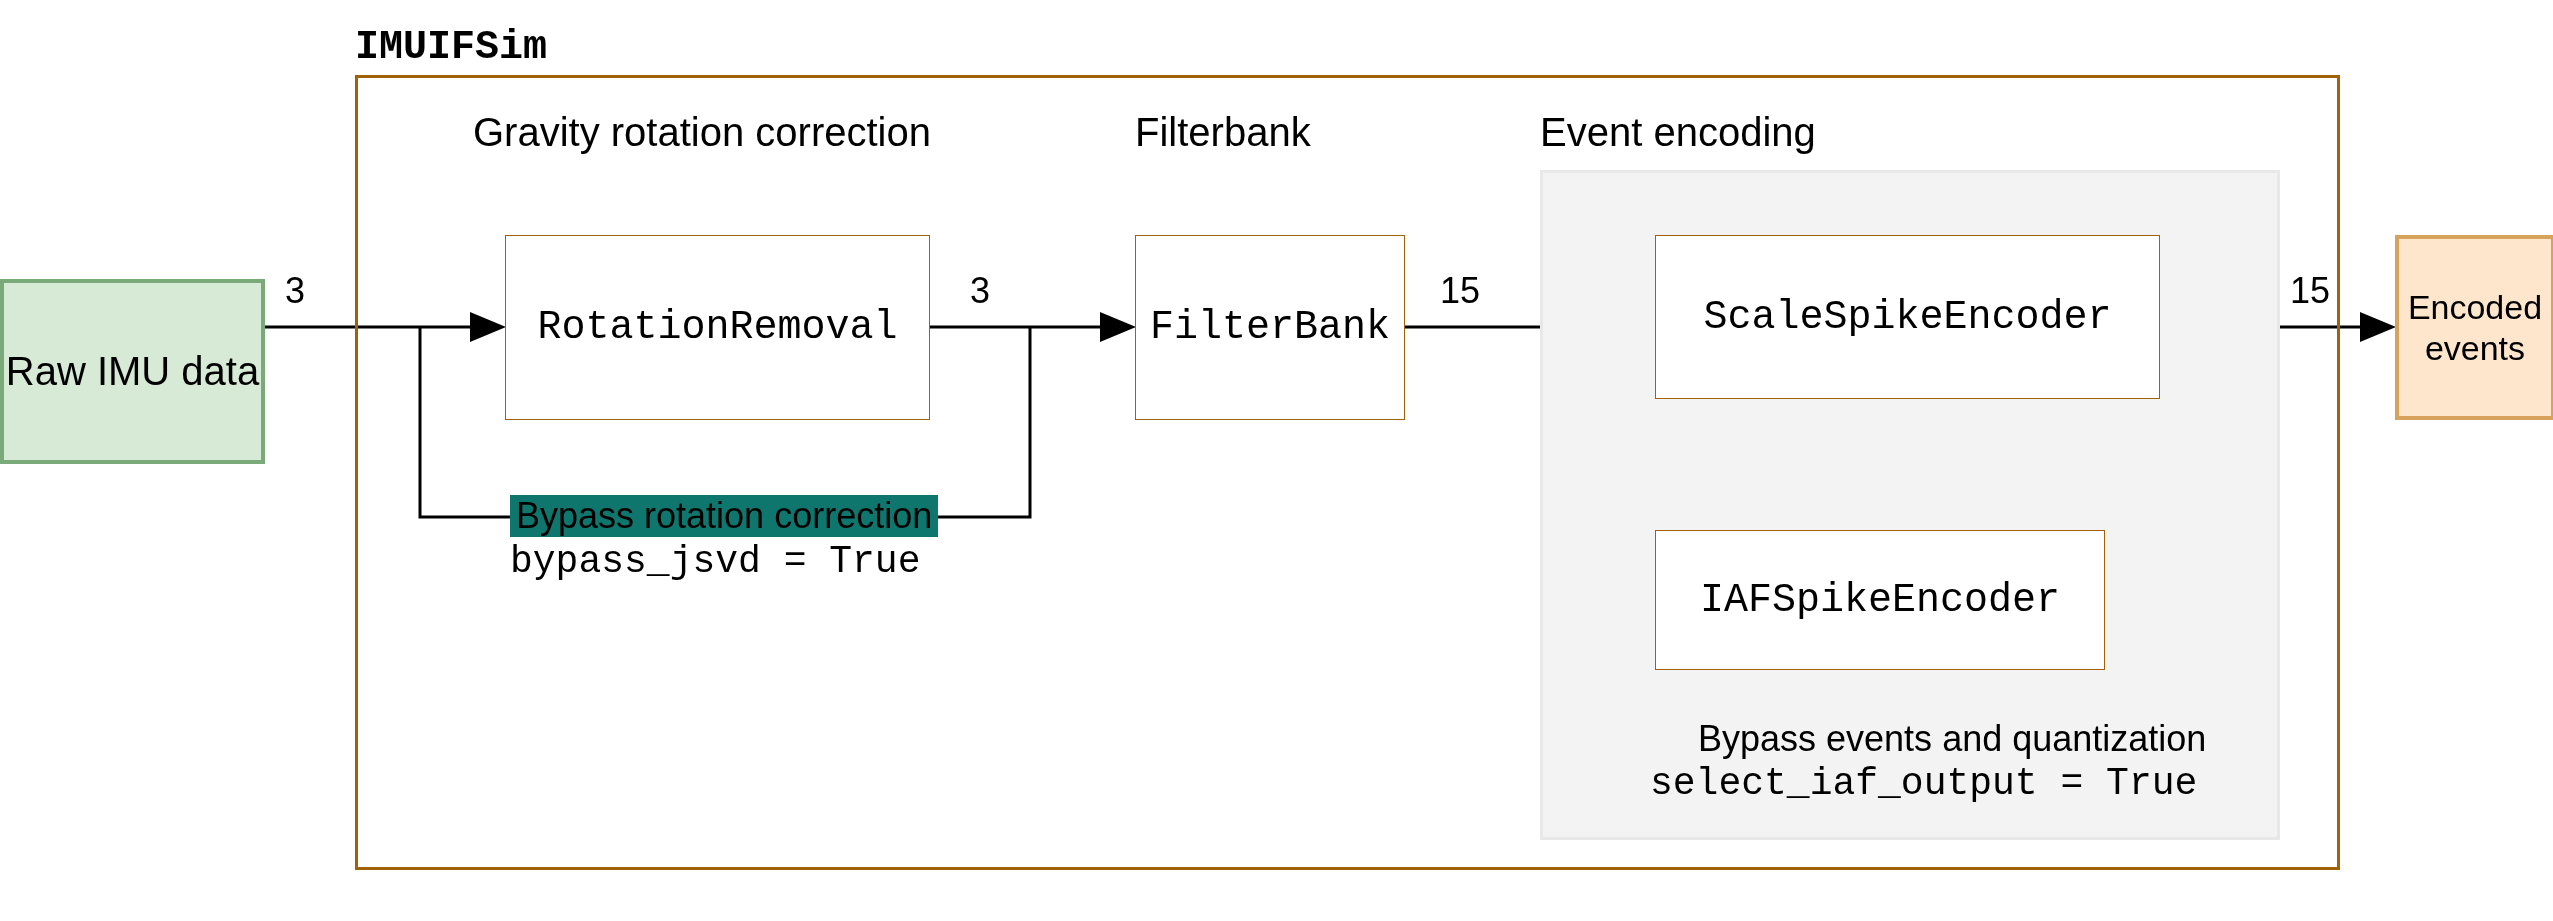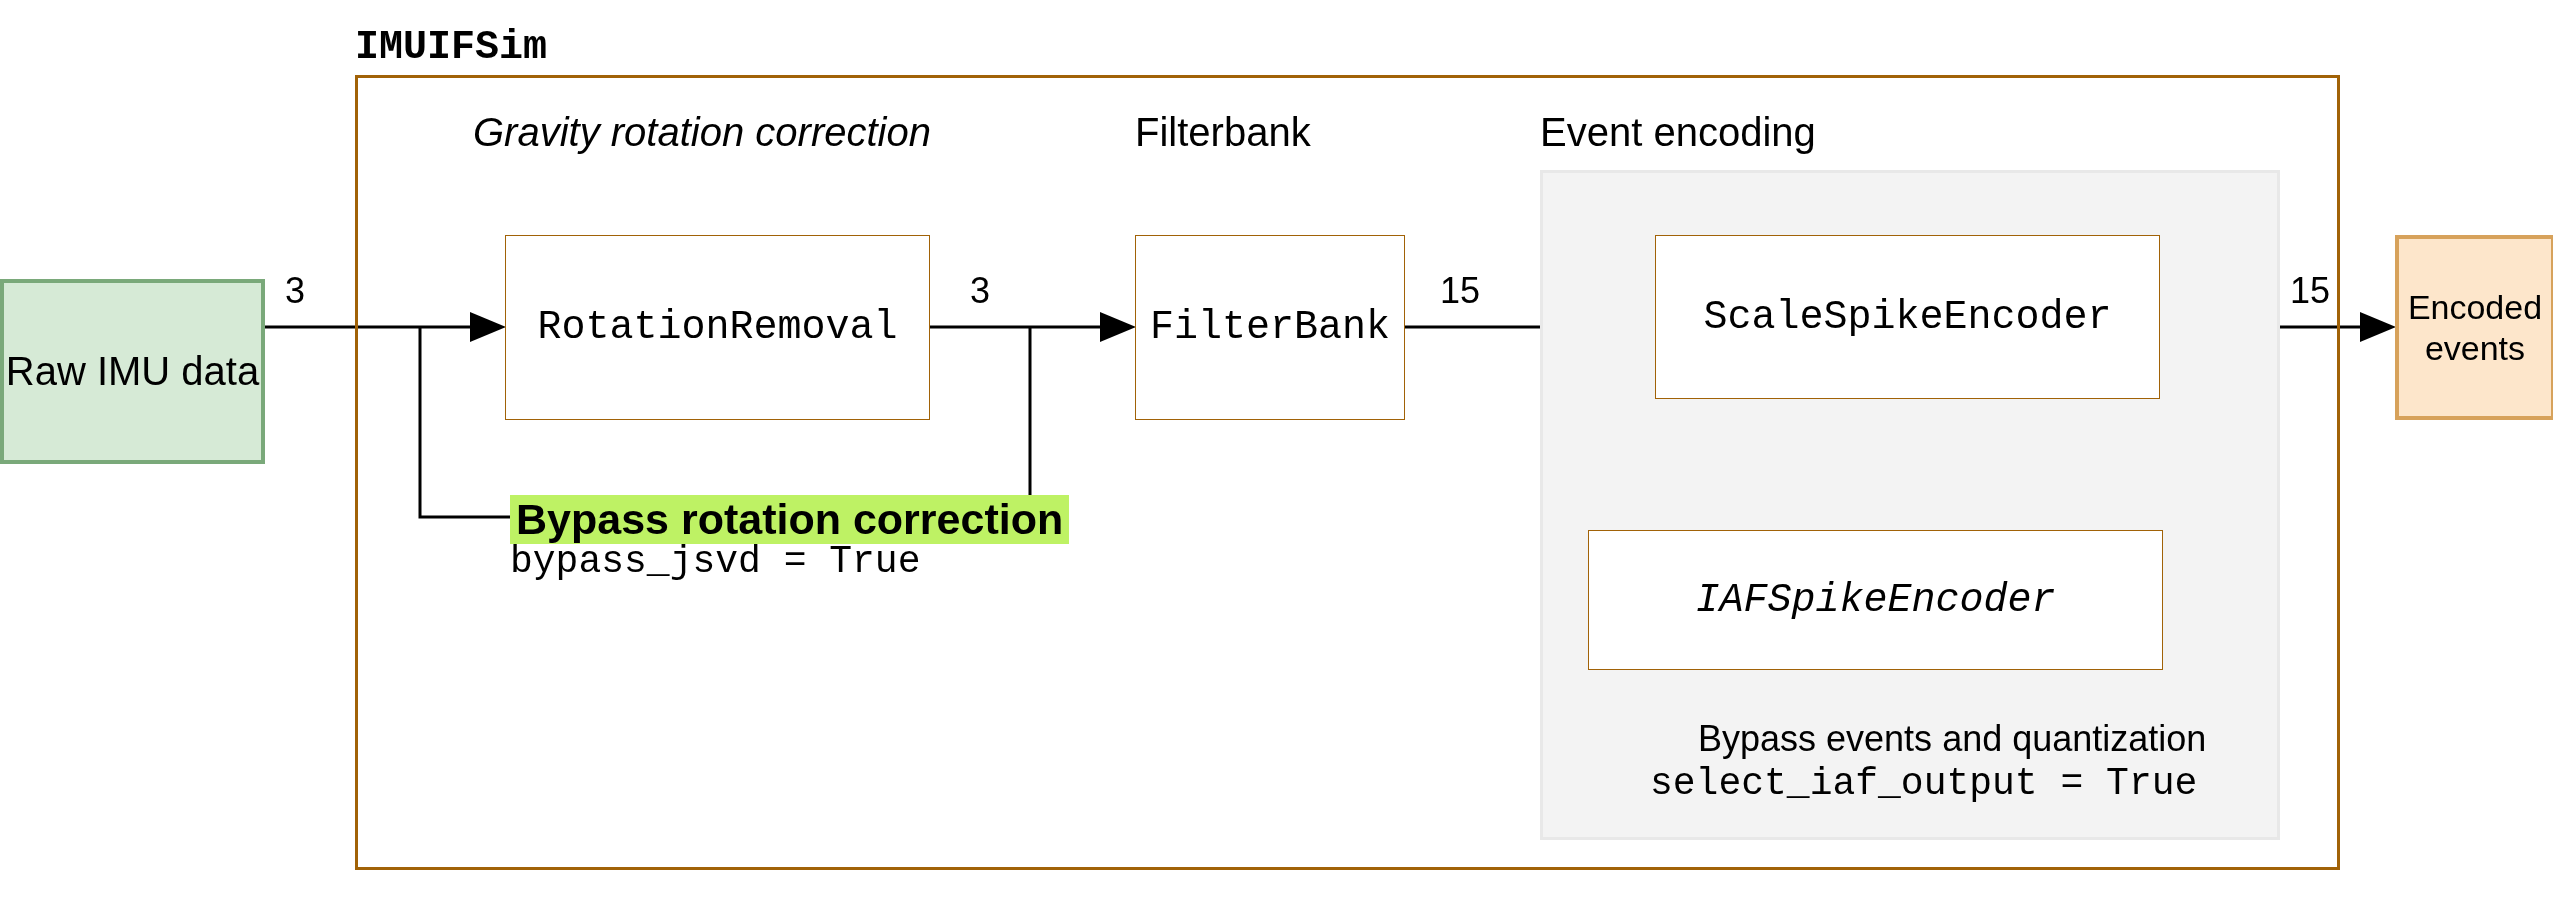--- a/index.html
+++ b/index.html
@@ -66,21 +66,21 @@
     font-family: "Courier New", monospace;
     font-weight: bold;
     font-size: 40px;
   }
 
   .section-label {
     position: absolute;
     font-size: 40px;
     color: #000;
   }
-  .sec-gravity { left: 473px; top: 110px; font-style: italic; }
+  .sec-gravity { left: 473px; top: 110px; }
   .sec-filter  { left: 1135px; top: 110px; }
   .sec-event   { left: 1540px; top: 110px; }
 
   .event-container {
     left: 1540px;
     top: 170px;
     width: 740px;
     height: 670px;
     background: #f3f3f3;
     border: 3px solid #e8e8e8;
@@ -107,38 +107,36 @@
   .scale-box {
     left: 1655px;
     top: 235px;
     width: 505px;
     height: 164px;
     font-family: "Courier New", monospace;
     font-size: 40px;
   }
 
   .iaf-box {
-    left: 1588px;
+    left: 1655px;
     top: 530px;
-    width: 575px;
+    width: 450px;
     height: 140px;
     font-family: "Courier New", monospace;
     font-size: 40px;
-    font-style: italic;
   }
 
   .bypass-label-1 {
     position: absolute;
     left: 510px;
     top: 495px;
-    font-size: 43px;
-    color: #000;
-    background: #bef264;
+    font-size: 36px;
+    color: #000;
+    background: #0f766e;
     padding: 0 6px;
-    font-weight: bold;
   }
   .bypass-code-1 {
     position: absolute;
     left: 510px;
     top: 540px;
     font-family: "Courier New", monospace;
     font-size: 38px;
     color: #000;
   }
 

